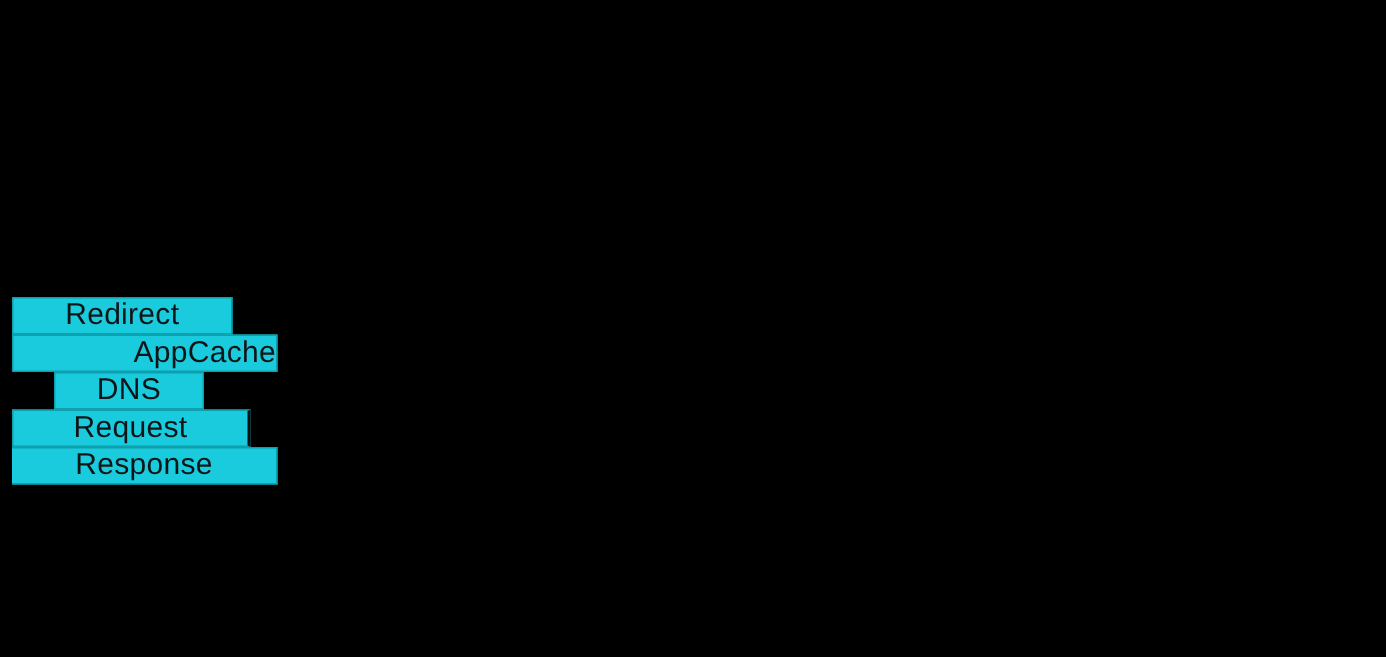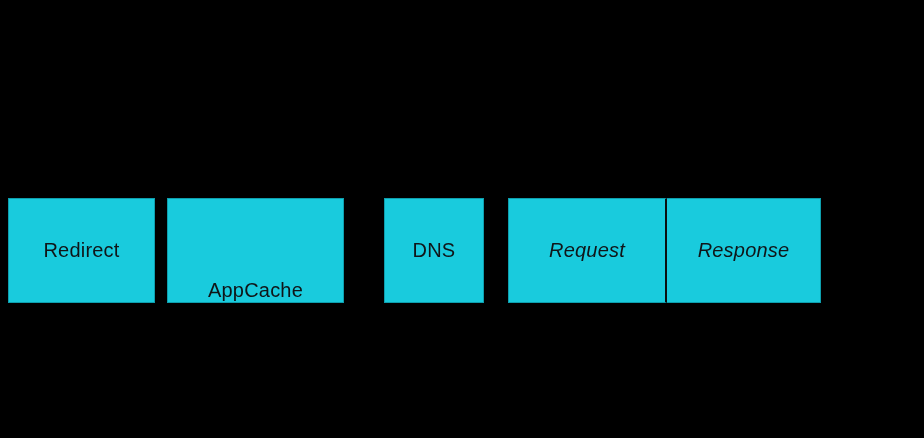--- a/index.html
+++ b/index.html
@@ -2,21 +2,21 @@
 <html style="--bg: #000000; --box-fill: #19cbdd; --box-border: #0e9fae; --label: #101518; --divider: #0b0f10;"><head>
 <meta charset="utf-8">
 <style>
   :root {
     --bg: #000000;
     --box-fill: #19cbdd;
     --box-border: #0e9fae;
     --label: #101518;
     --divider: #0b0f10;
   }
-  * { box-sizing: border-box; }
+  * { box-sizing: border-box; flex-direction: column; }
   html, body {
     margin: 0;
     padding: 0;
   }
   body {
     width: 924px;
     height: 438px;
     background: var(--bg);
     font-family: "Liberation Sans", "DejaVu Sans", sans-serif;
     position: relative;
@@ -42,28 +42,27 @@
     white-space: nowrap;
   }
   .gap { width: 12px; }
   .phase-redirect  { width: 147px; }
   .phase-appcache  { width: 177px; align-items: flex-end; }
   .phase-dns       { width: 100px; margin-left: 28px; }
   .phase-tcp       { width: 97px;  }
   .reqres-group {
     display: flex;
     align-items: stretch;
-    font-style: italic;
   }
   .phase-request {
     width: 159px;
     border-right: 2px solid var(--divider);
   }
   .phase-response {
-    width: 154px;
+    width: 177px;
     border-left: none;
   }
 </style>
 </head>
 <body>
 
 <div class="timeline-row">
 
   <div class="phase phase-redirect">
     <span>Redirect</span>

